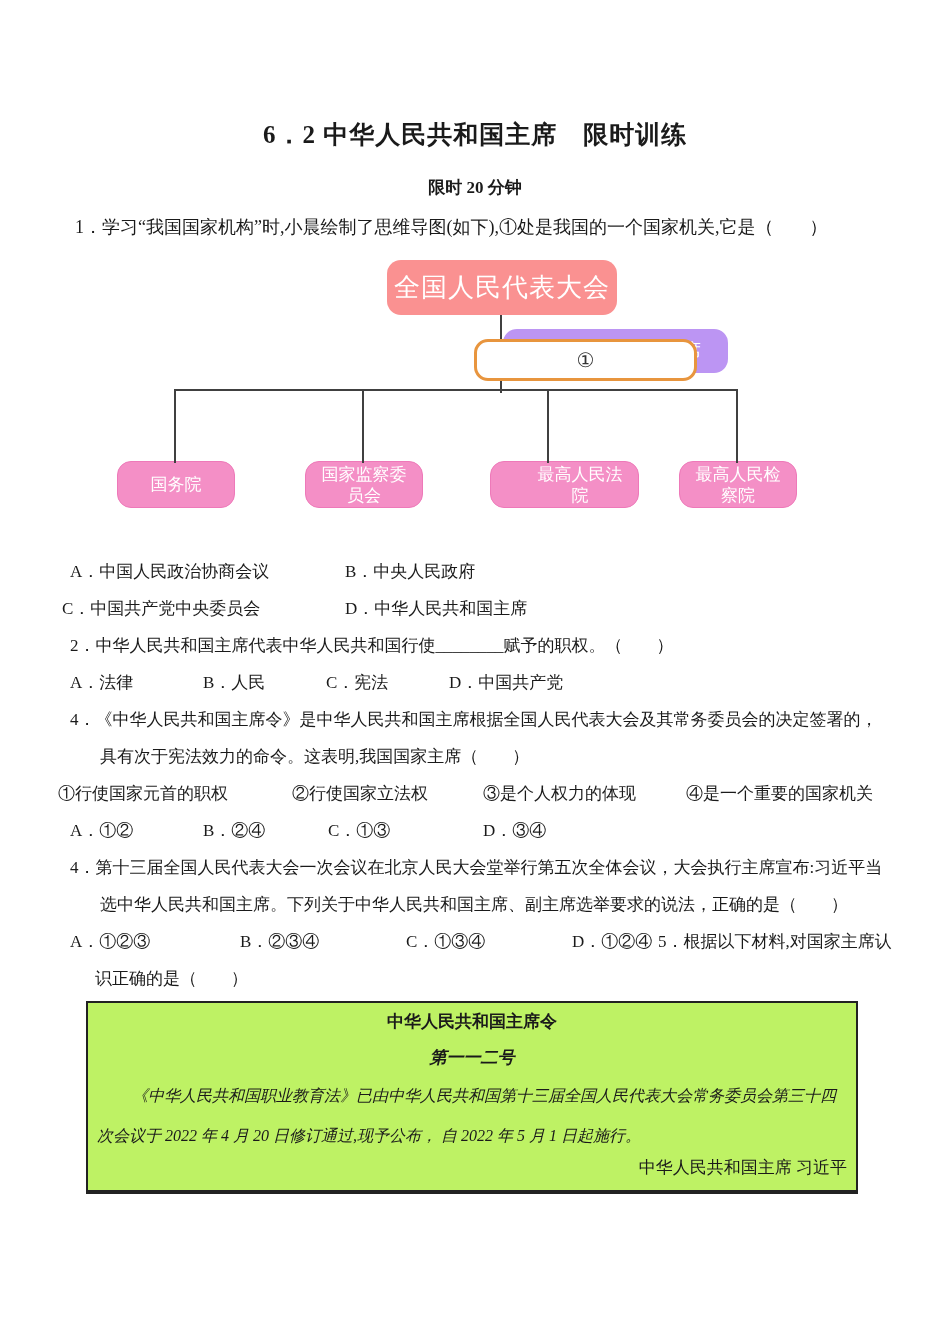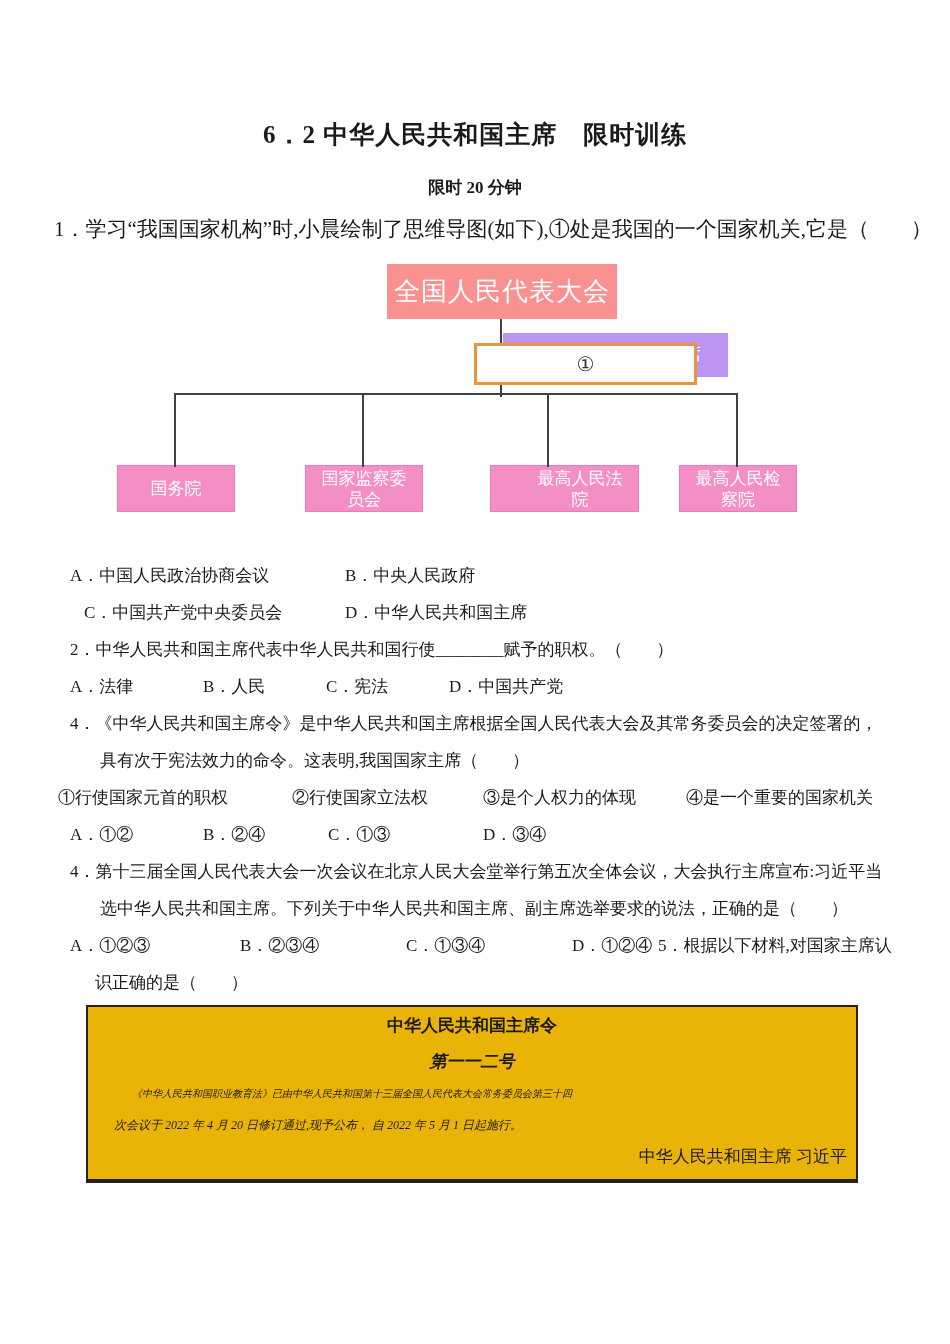--- a/index.html
+++ b/index.html
@@ -3,28 +3,29 @@
 <meta charset="utf-8">
 <style>
   html,body{margin:0;padding:0;}
   body{
     width:950px;height:1344px;background:#ffffff;color:#1a1a1a;
     font-family:"Liberation Serif","DejaVu Serif",serif;
     position:relative;overflow:hidden;
   }
   .title{margin:0;padding-top:118px;text-align:center;font-size:25px;font-weight:bold;letter-spacing:1px;}
   .subtitle{margin-top:25px;text-align:center;font-size:17px;font-weight:bold;}
-  .qfirst{margin-top:16px;padding-left:54px;font-size:21px;white-space:nowrap;}
+  .qfirst{margin-top:16px;padding-left:75px;font-size:18px;white-space:nowrap;}
 
   
   .diagram{position:relative;height:312px;margin-top:2px;}
   .dg-box{
     position:absolute;display:flex;align-items:center;justify-content:center;
     flex-direction:column;text-align:right;color:#ffffff;
     font-family:"Liberation Sans","DejaVu Sans",sans-serif;
+    border-radius:14px;
   }
   .dg-top{left:387px;top:19px;width:230px;height:55px;background:#FA9191;font-size:26px;letter-spacing:1px;}
   .dg-purple{left:503px;top:88px;width:225px;height:44px;background:#BC95F3;font-size:19px;z-index:2;white-space:nowrap;overflow:hidden;}
   .dg-cover{
     left:474px;top:98px;width:217px;height:36px;background:#ffffff;
     border:3px solid #E8953E;z-index:3;color:#333333;font-size:20px;
     font-family:"Liberation Serif","DejaVu Serif",serif;
   }
   .dg-bottom{top:220px;width:116px;height:45px;background:#F48FC6;border:1px solid #EE79B9;font-size:17px;line-height:21px;}
   .bx-line{display:block;}
@@ -38,26 +39,26 @@
   .row{position:relative;height:37px;line-height:37px;font-size:17px;white-space:nowrap;}
   .row .opt{position:absolute;top:0;white-space:nowrap;}
   .qline{padding-left:70px;}
   .qline-indent{padding-left:100px;}
   .qline-indent2{padding-left:95px;}
 
   
   .decree{
     position:relative;margin-left:86px;margin-top:4px;width:768px;
     border:2px solid #222222;border-bottom:4px solid #222222;
-    padding:5px 0 8px 0;background:#eab308;
+    padding:5px 0 8px 0;background:#bef264;
   }
   .decree-title{text-align:center;font-weight:bold;font-size:17px;line-height:28px;}
   .decree-number{text-align:center;font-weight:bold;font-size:17px;line-height:28px;margin-top:8px;font-style:italic;}
-  .decree-body1{margin-top:4px;padding-left:44px;font-style:italic;font-size:10px;line-height:28px;white-space:nowrap;}
-  .decree-body2{margin-top:3px;padding-left:26px;font-style:italic;font-size:12px;line-height:28px;white-space:nowrap;}
+  .decree-body1{margin-top:10px;padding-left:44px;font-style:italic;font-size:16px;line-height:28px;white-space:nowrap;}
+  .decree-body2{margin-top:12px;padding-left:9px;font-style:italic;font-size:16px;line-height:28px;white-space:nowrap;}
   .decree-sign{margin-top:4px;padding-right:9px;text-align:right;font-size:17px;line-height:28px;}
 </style>
 </head>
 <body>
 
 <div class="title">6．2 中华人民共和国主席　限时训练</div>
 <div class="subtitle">限时 20 分钟</div>
 <div class="qfirst">1．学习“我国国家机构”时,小晨绘制了思维导图(如下),①处是我国的一个国家机关,它是（　　）</div>
 
 <div class="diagram">
@@ -89,21 +90,21 @@
     <span class="bx-line">察院</span>
   </div>
 </div>
 
 <div class="rows">
   <div class="row">
     <span class="opt" style="left:70px;">A．中国人民政治协商会议</span>
     <span class="opt" style="left:345px;">B．中央人民政府</span>
   </div>
   <div class="row">
-    <span class="opt" style="left:84px;">C．中国共产党中央委员会</span>
+    <span class="opt" style="left:62px;">C．中国共产党中央委员会</span>
     <span class="opt" style="left:345px;">D．中华人民共和国主席</span>
   </div>
   <div class="row qline">2．中华人民共和国主席代表中华人民共和国行使________赋予的职权。（　　）</div>
   <div class="row">
     <span class="opt" style="left:70px;">A．法律</span>
     <span class="opt" style="left:203px;">B．人民</span>
     <span class="opt" style="left:326px;">C．宪法</span>
     <span class="opt" style="left:449px;">D．中国共产党</span>
   </div>
   <div class="row qline">4．《中华人民共和国主席令》是中华人民共和国主席根据全国人民代表大会及其常务委员会的决定签署的，</div>

